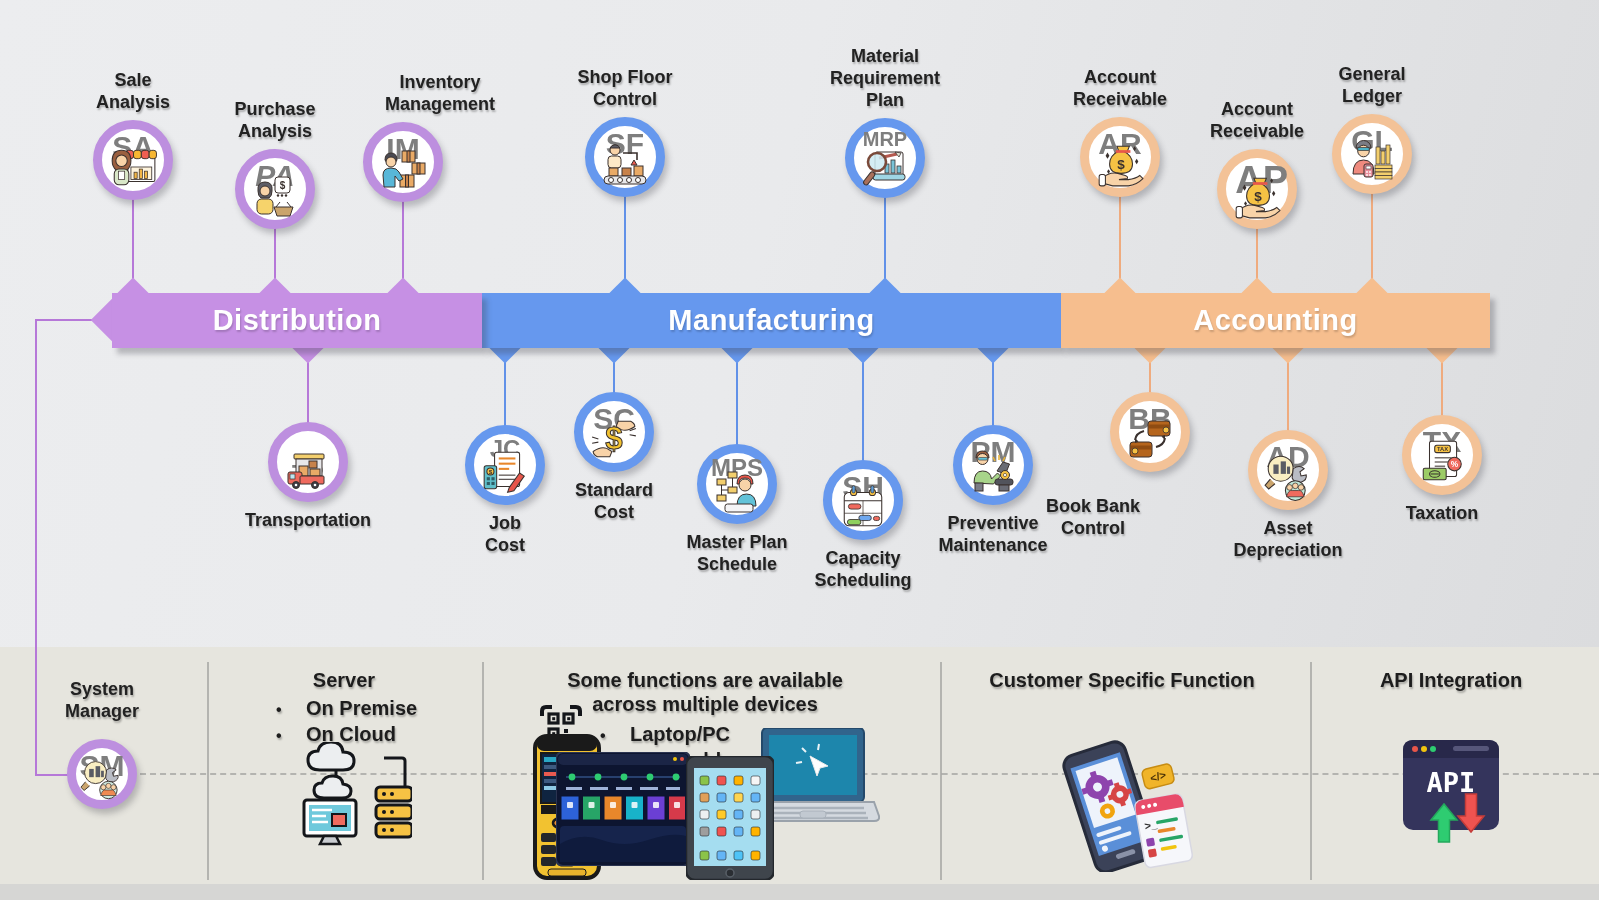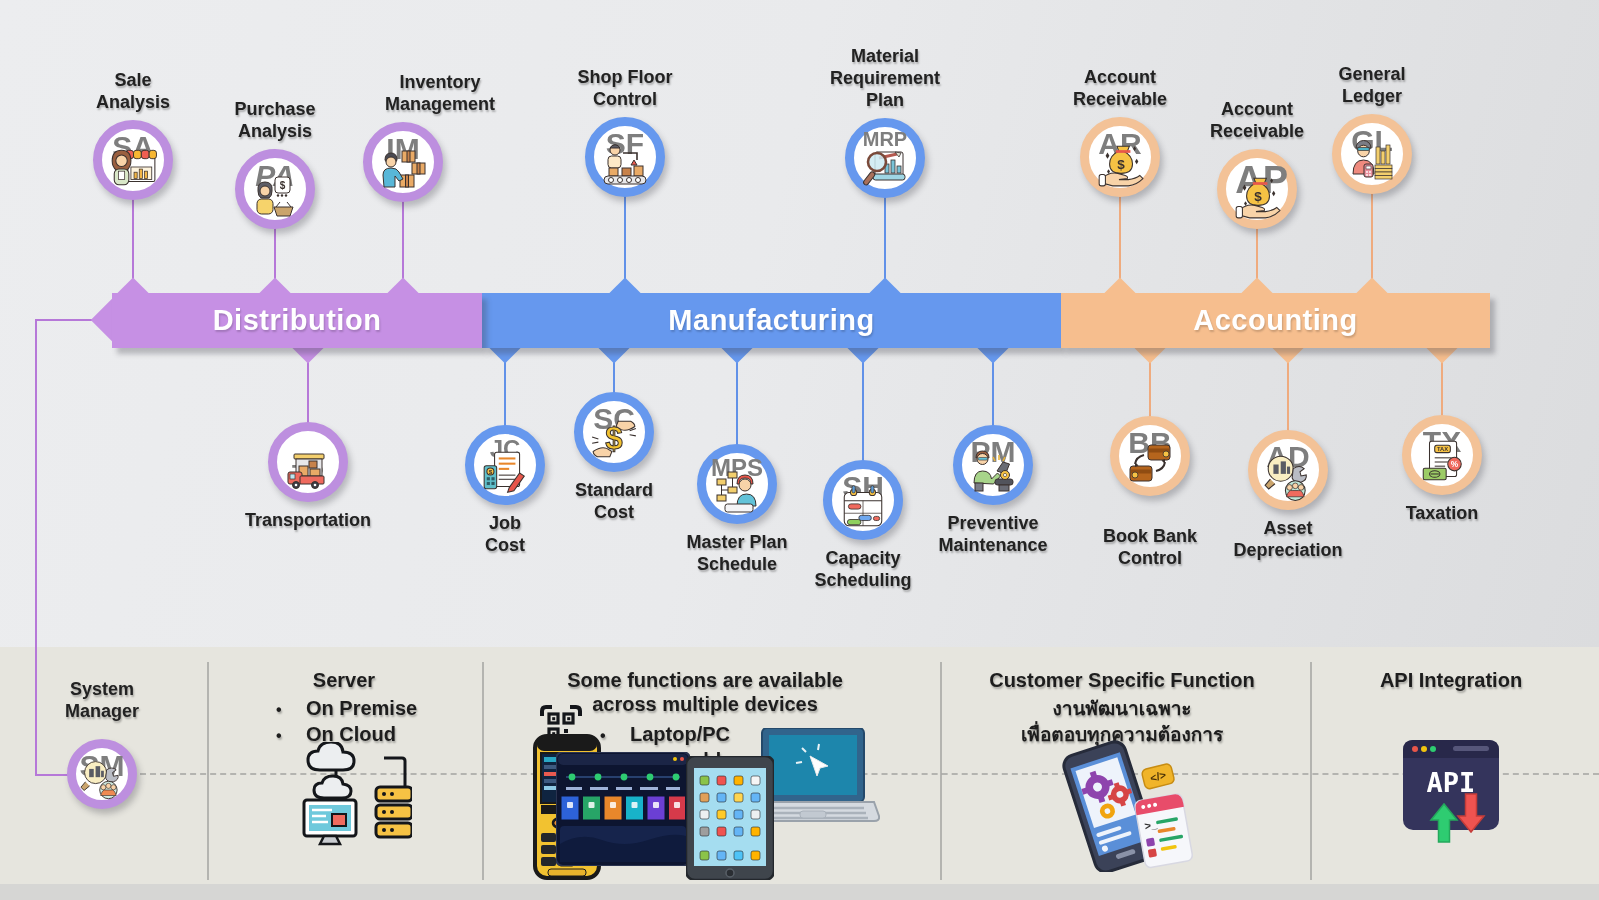--- a/index.html
+++ b/index.html
@@ -391,38 +391,38 @@
             <circle cx="36" cy="26" r="4.5" fill="#f6c244" stroke="#3a312e"></circle>
             <circle cx="36" cy="26" r="1.6" fill="#fff" stroke="#3a312e" stroke-width=".6"></circle>
             <path d="M26 12 l-2-4 M30 11 v-5 M34 12 l2-4" stroke="#e8b33a" stroke-width="1.6" fill="none"></path>
           </svg>
         </span>
       </div>
       <div class="mod-label" style="left: 878px; top: 512px;">Preventive
 Maintenance</div>
       <div class="vline" style="left: 1149px; background: rgb(239, 171, 126); top: 348px; height: 100px;"></div>
       <div class="bump" style="left: 1139px; top: 337px; background: rgb(246, 190, 142);"></div>
-      <div class="module-circle" style="left: 1110px; top: 416px; height: 62px; width: 62px; border: 9px solid rgb(243, 194, 151);">
+      <div class="module-circle" style="left: 1110px; top: 392px; height: 62px; width: 62px; border: 9px solid rgb(243, 194, 151);">
         <span class="abbr" style="font-size: 30px;">BB</span>
         <span class="micon">
           <svg width="50" height="48" viewBox="0 0 48 48">
             <rect x="22" y="5" width="22" height="15" rx="3" fill="#b5651d" stroke="#3a312e"></rect>
             <rect x="23" y="8.5" width="20" height="4" fill="#8f4c12"></rect>
             <circle cx="40" cy="14" r="3" fill="#f6c244" stroke="#3a312e" stroke-width=".8"></circle>
             <rect x="4" y="26" width="22" height="15" rx="3" fill="#b5651d" stroke="#3a312e"></rect>
             <rect x="5" y="29.5" width="20" height="4" fill="#8f4c12"></rect>
             <circle cx="9" cy="35" r="3" fill="#f6c244" stroke="#3a312e" stroke-width=".8"></circle>
             <path d="M18 15 q-8 2-9 9" fill="none" stroke="#3a312e" stroke-width="2"></path>
             <path d="M9 27 v-5 l3.5 3.5 z" fill="#3a312e"></path>
             <path d="M30 31 q8-2 9-9" fill="none" stroke="#3a312e" stroke-width="2"></path>
             <path d="M39 19 v5 l-3.5-3.5 z" fill="#3a312e"></path>
           </svg>
         </span>
       </div>
-      <div class="mod-label" style="left: 1035px; top: 495px; margin-top: 30px;">Book Bank
+      <div class="mod-label" style="left: 978px; top: 495px;">Book Bank
 Control</div>
       <div class="vline" style="left: 1287px; background: rgb(239, 171, 126); top: 348px; height: 122px;"></div>
       <div class="bump" style="left: 1277px; top: 337px; background: rgb(246, 190, 142);"></div>
       <div class="module-circle" style="left: 1248px; top: 430px; height: 62px; width: 62px; border: 9px solid rgb(243, 194, 151);">
         <span class="abbr" style="font-size: 30px;">AD</span>
         <span class="micon">
           <svg width="50" height="50" viewBox="0 0 48 48">
             <circle cx="17" cy="16" r="12" fill="#f9eec2" stroke="#3a312e"></circle>
             <g fill="#5a5c64">
               <rect x="10" y="12" width="5" height="9"></rect>
@@ -691,22 +691,20 @@
         <rect x="14" y="95" width="9" height="9" rx="2" fill="#8bc34a"></rect>
           <rect x="31" y="95" width="9" height="9" rx="2" fill="#64b5f6"></rect>
           <rect x="48" y="95" width="9" height="9" rx="2" fill="#4fc3f7"></rect>
           <rect x="65" y="95" width="9" height="9" rx="2" fill="#ffb300"></rect>
       </g>
       <circle cx="44" cy="117" r="4" fill="#2a2e33" stroke="#596068" stroke-width="1.5"></circle>
     </svg>
   </div>
 
   <div class="f-title" style="left:1122px;top:668px;">Customer Specific Function</div>
-  <div class="f-sub" style="left:1122px;top:696px;">งานพัฒนาเฉพาะ
-เพื่อตอบทุกความต้องการ</div>
   <div class="fig" style="left:1040px;top:740px;">
     <svg width="165" height="132" viewBox="0 0 165 132">
       <g transform="rotate(-18 70 66)">
         <rect x="38" y="6" width="64" height="122" rx="11" fill="#3b4258" stroke="#262b3a" stroke-width="3"></rect>
         <rect x="44" y="18" width="52" height="92" fill="#5a8fd8"></rect>
         <rect x="48" y="22" width="44" height="60" fill="#eef3fb"></rect>
         <g>
           <circle cx="64" cy="44" r="12" fill="#8e44ad"></circle>
             <circle cx="64" cy="44" r="4.5" fill="#eef3fb"></circle>
           <g fill="#8e44ad">

